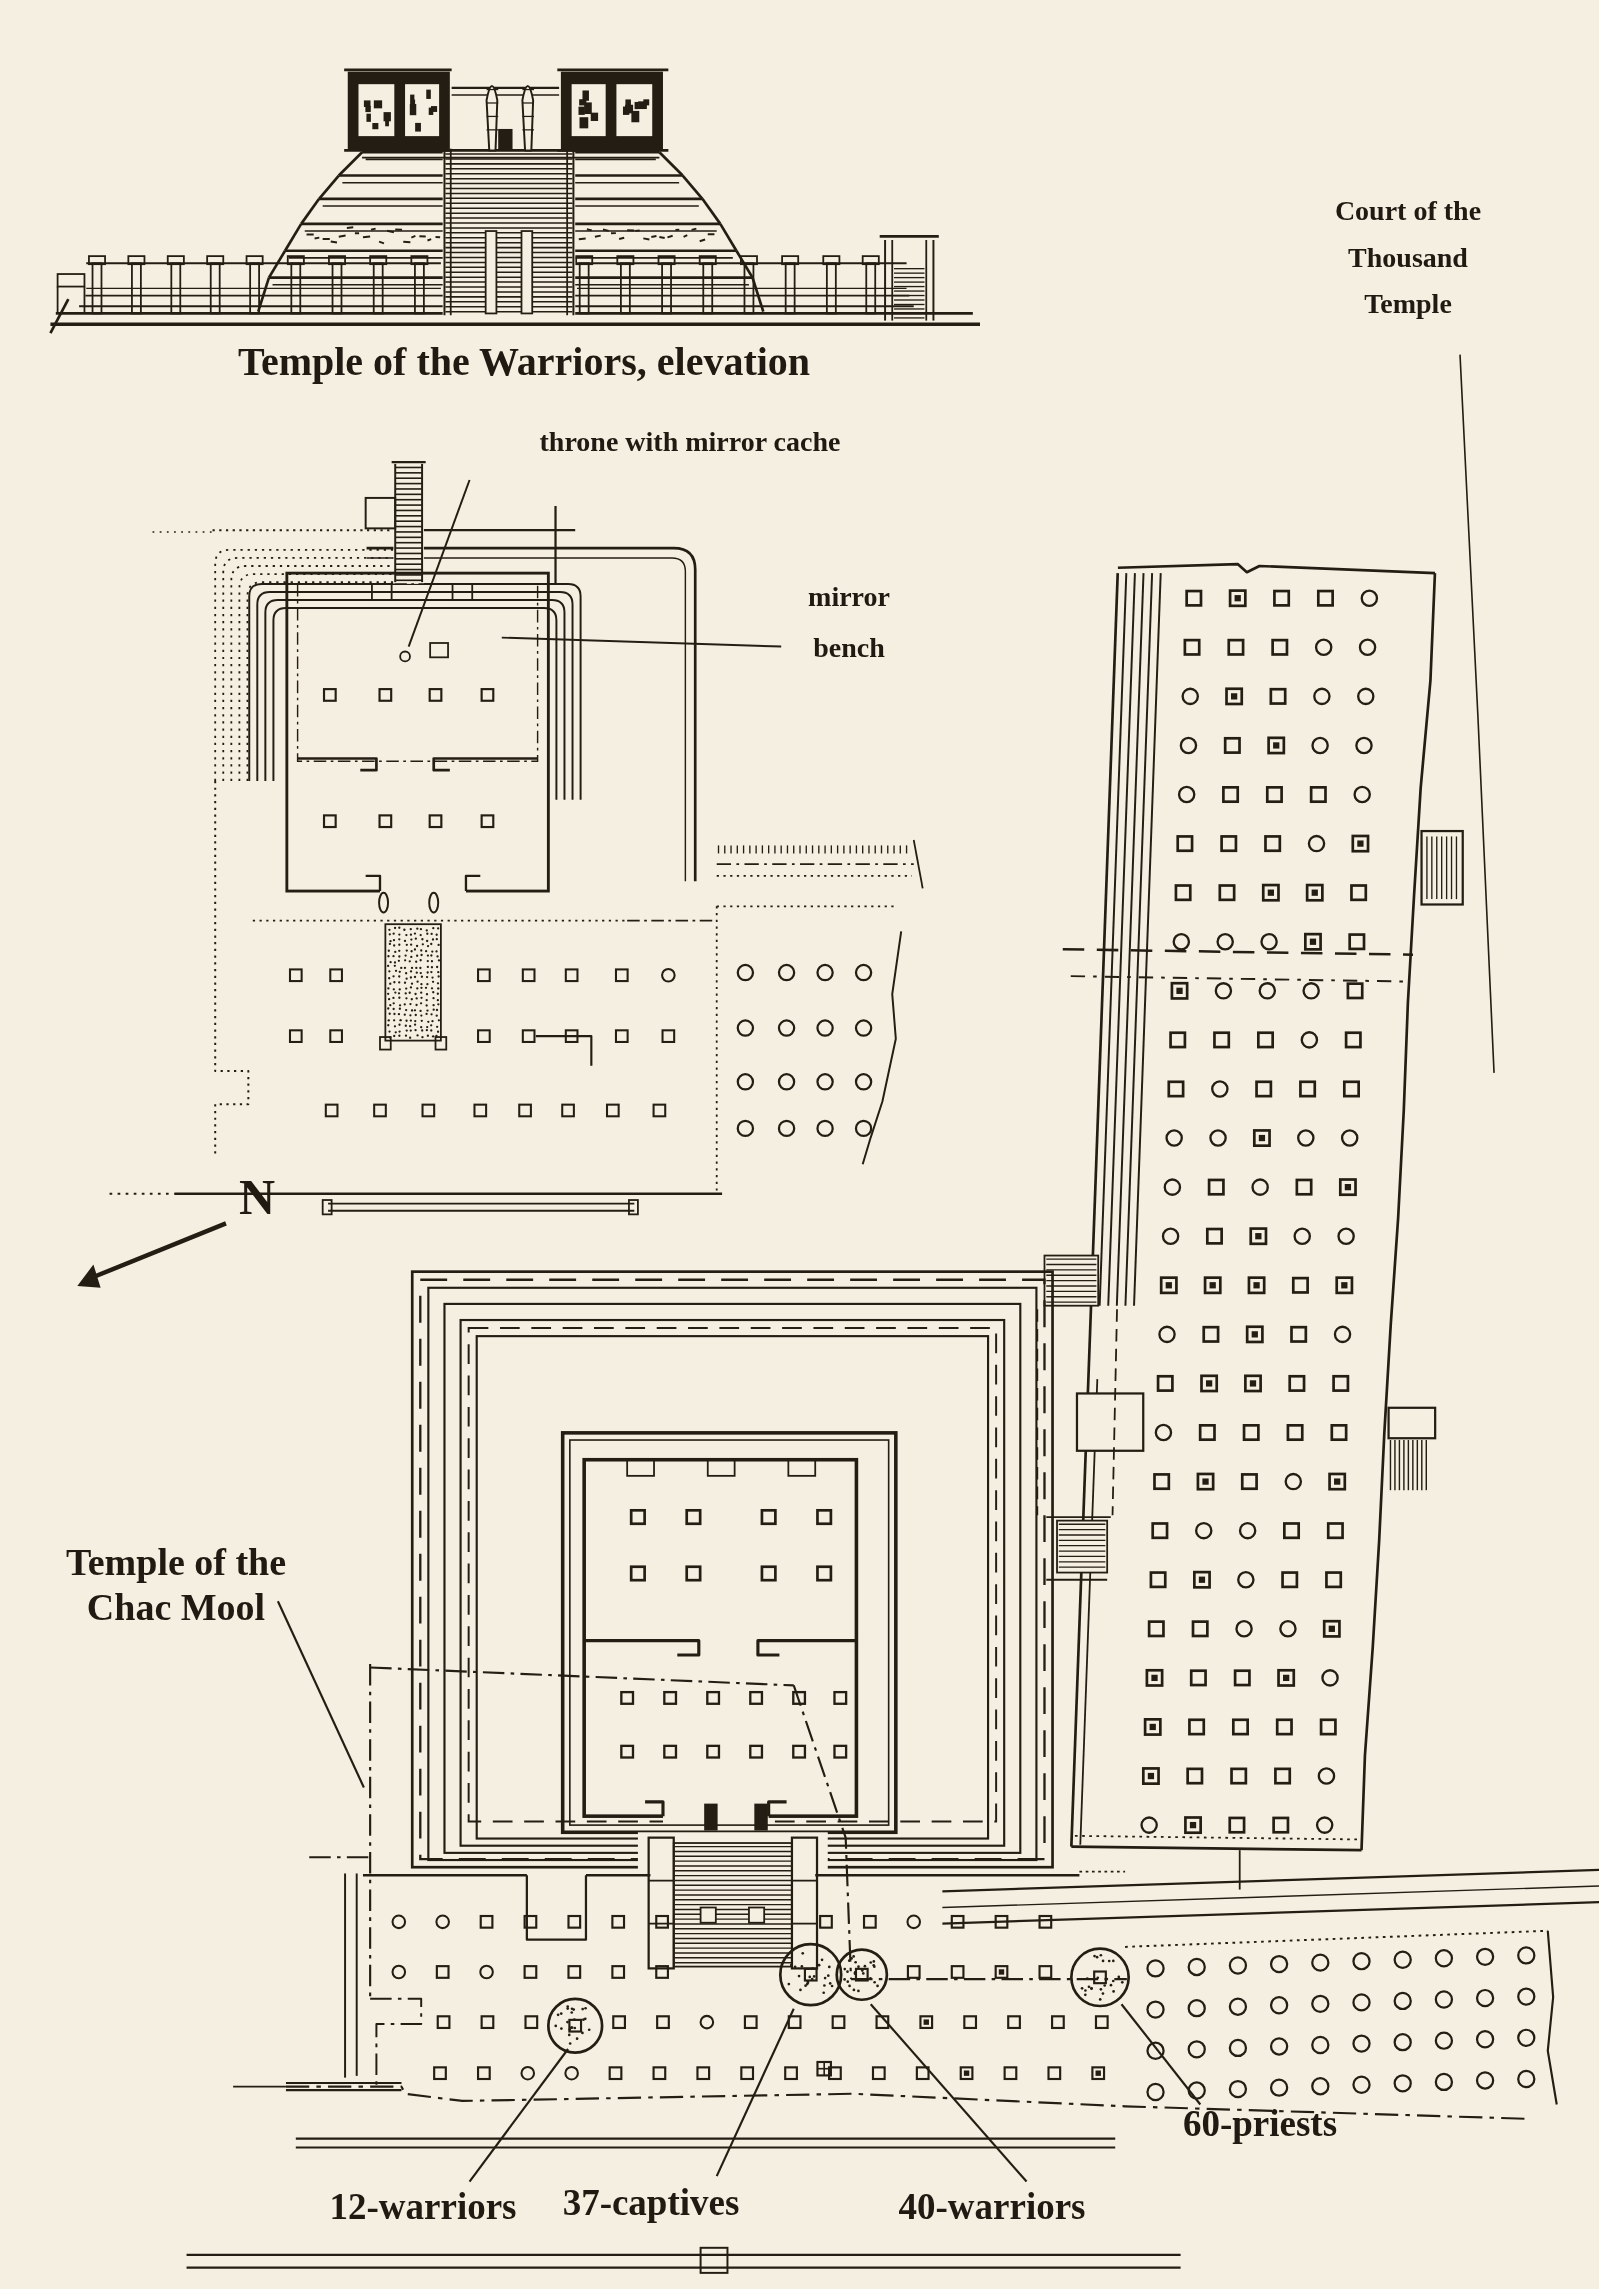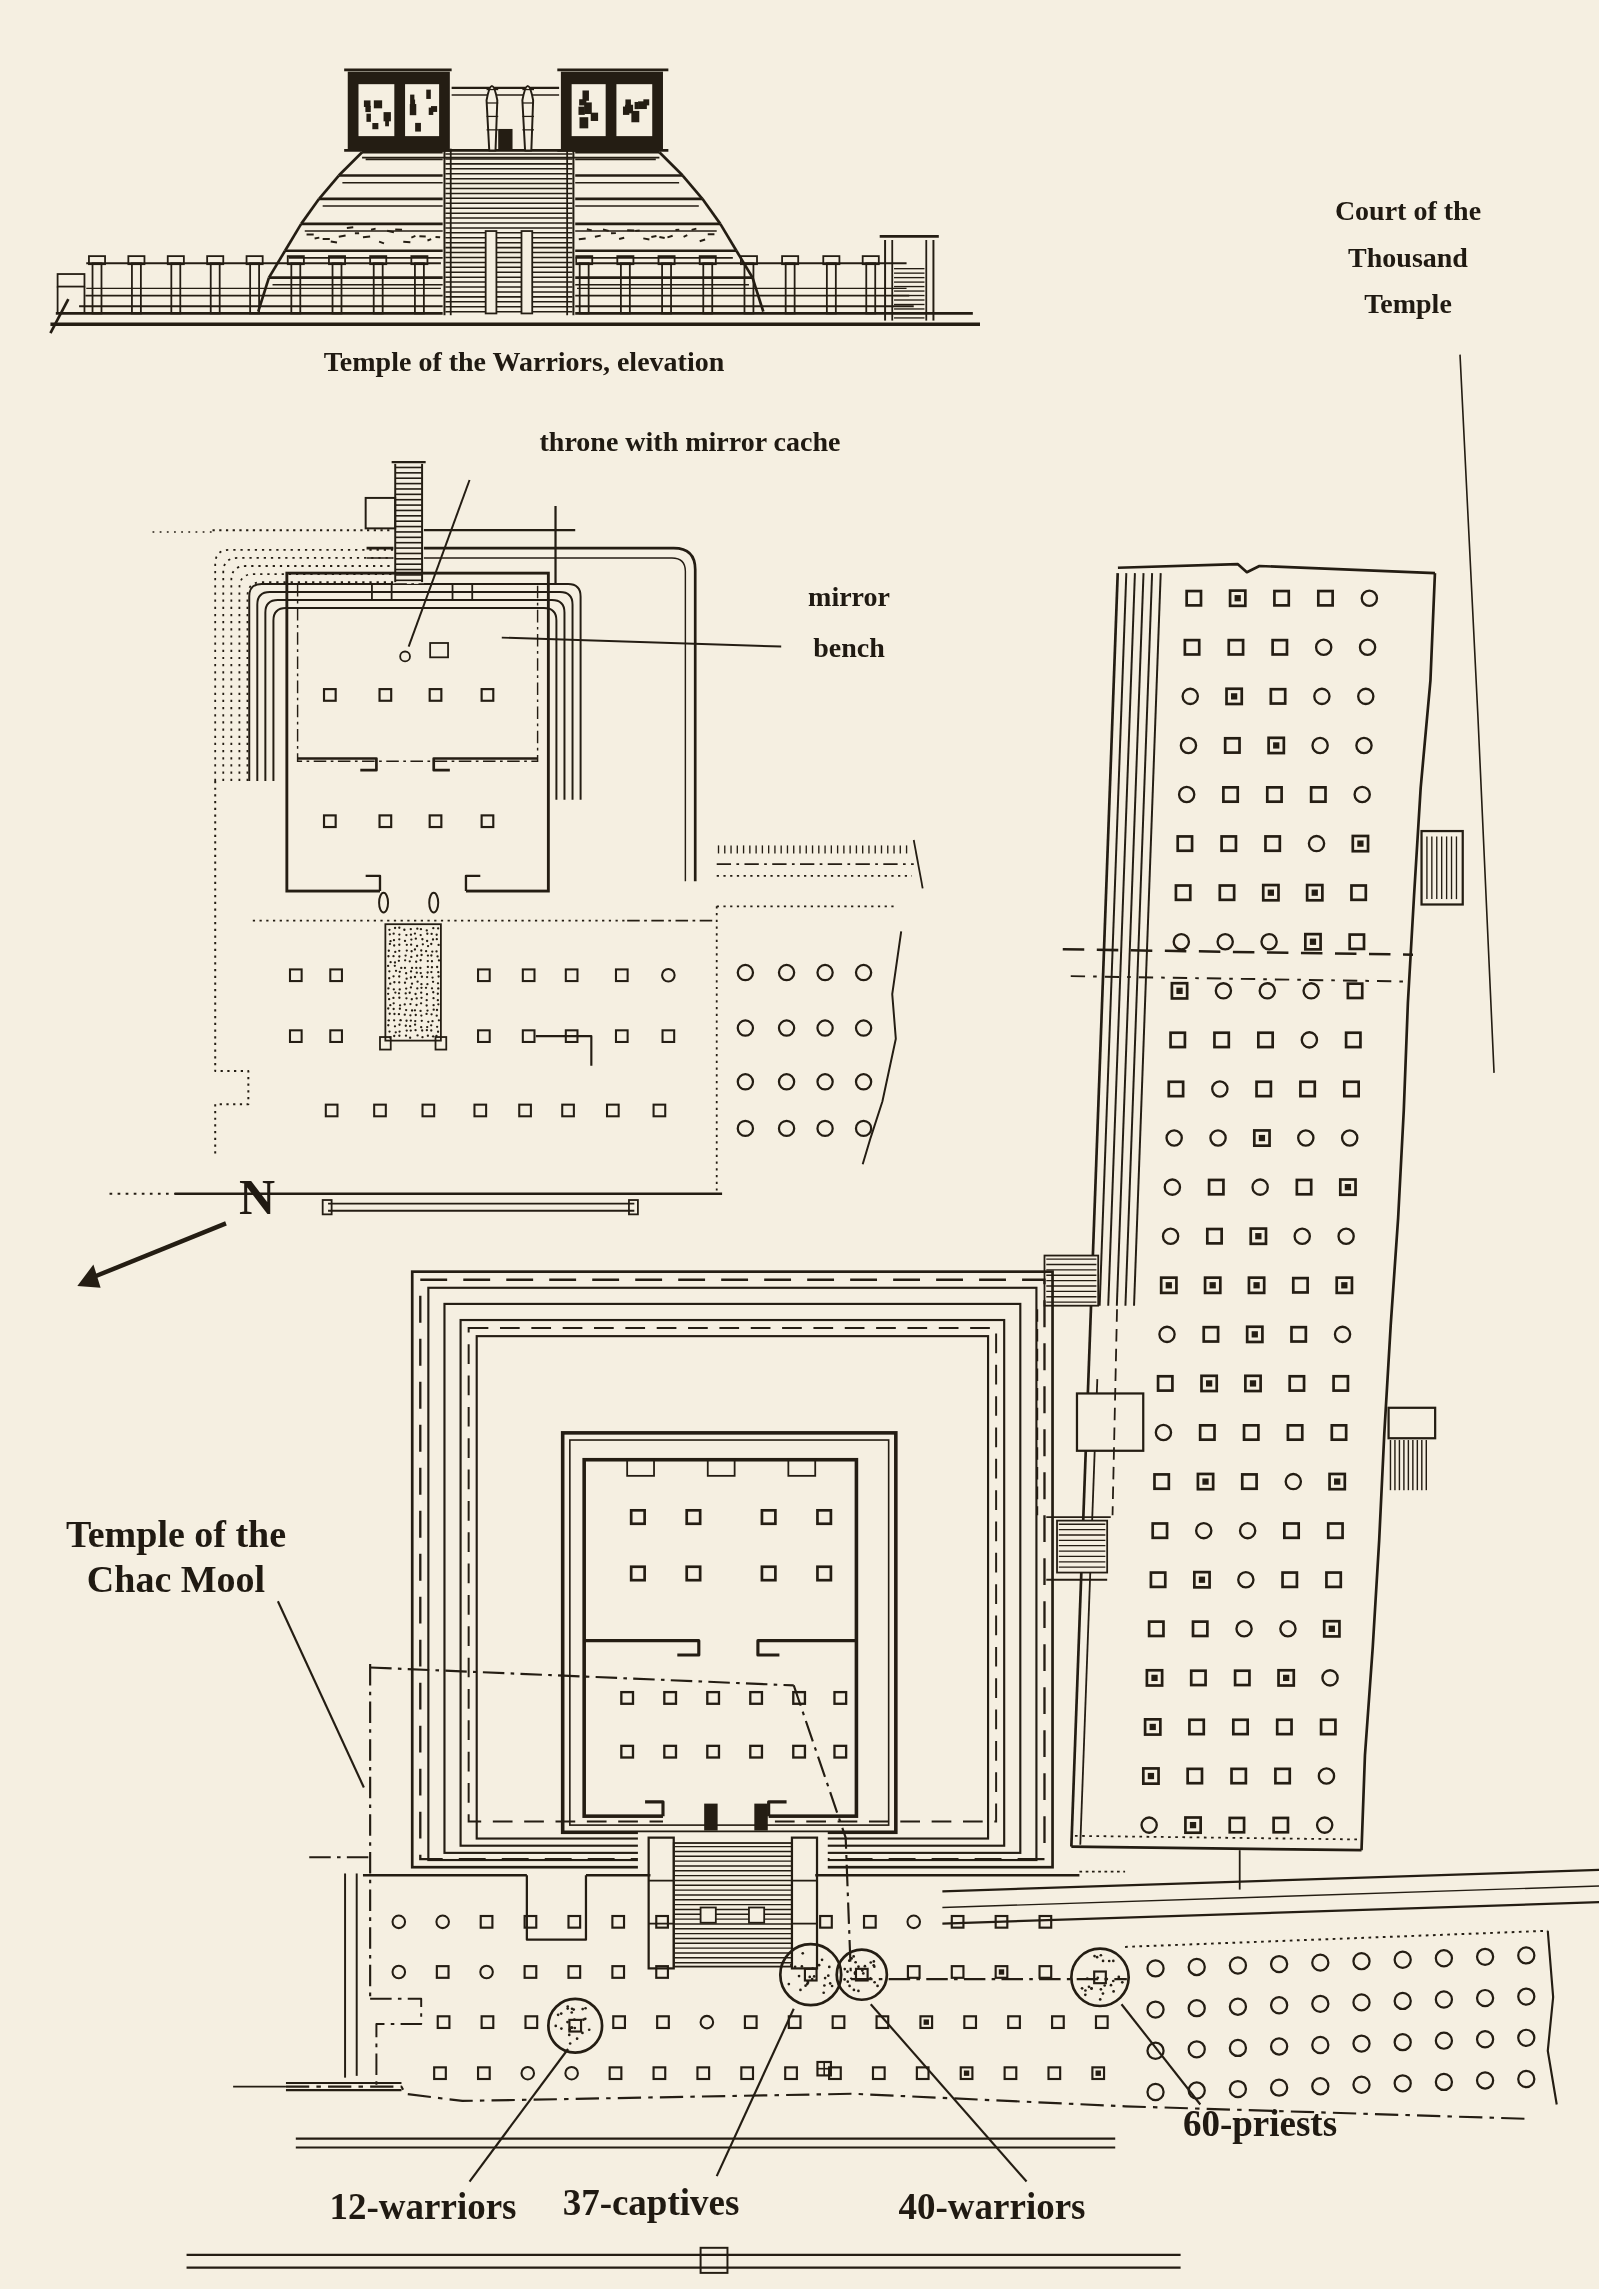--- a/index.html
+++ b/index.html
@@ -13,24 +13,24 @@
   #art{position:absolute;left:0;top:0;width:1600px;height:2289px;}
   .lbl{
     position:absolute;
     transform:translate(-50%,-50%);
     color:#201a12;
     font-weight:700;
     white-space:nowrap;
     letter-spacing:0px;
     line-height:1;
   }
-  .fs48{font-size:28px;}
+  .fs48{font-size:40px;}
   .fs45{font-size:28px;}
   .fs43{font-size:28px;}
-  .fs42{font-size:38px;}
+  .fs42{font-size:38px;margin-top:28px;}
   .fs41{font-size:37px;}
   .fs50{font-size:45px;}
   .fs56{font-size:50px;letter-spacing:1.8px;}
 </style>
 </head>
 <body>
 
 <div id="page">
 
   <svg id="art" viewBox="0 0 1786 2556">

